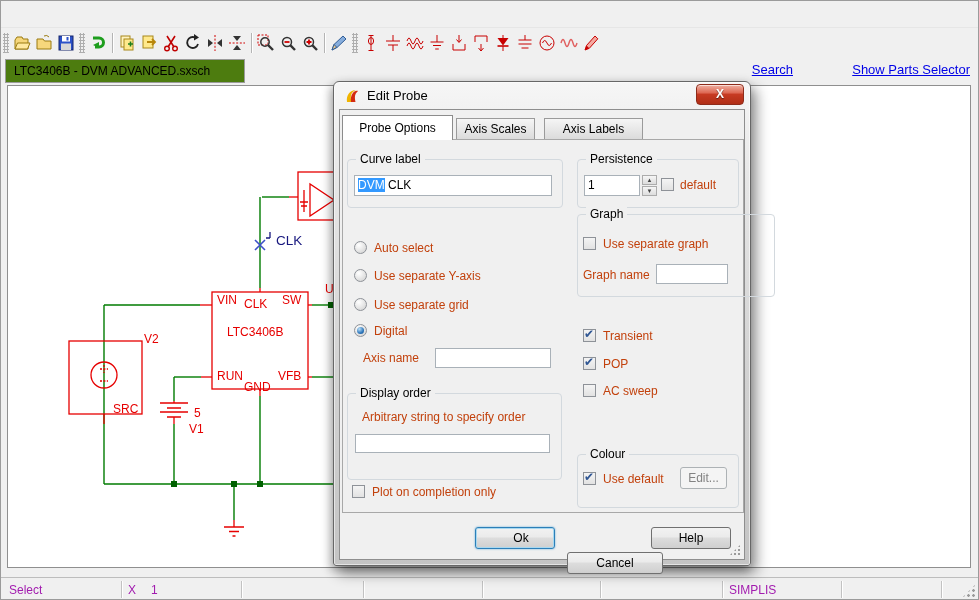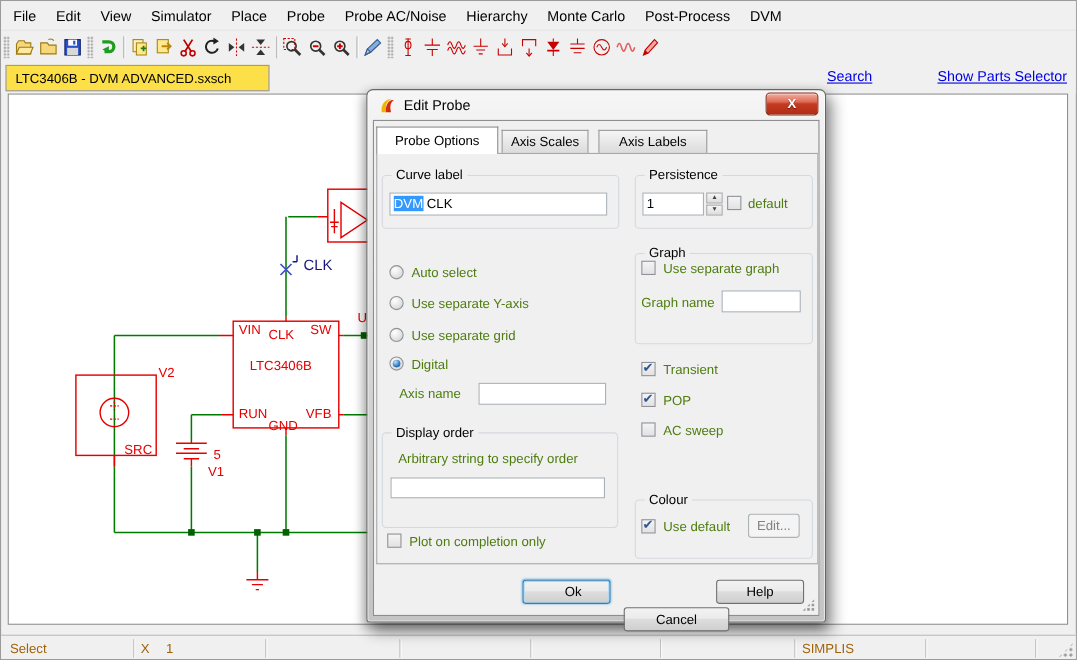--- a/index.html
+++ b/index.html
@@ -8,31 +8,31 @@
   #menubar{position:absolute;left:0;top:0;width:100%;height:26px;display:flex;align-items:center;padding-left:2px;background:#F0F0F0;}
   .menu-item{font-size:13px;color:#000;padding:4px 9px;cursor:default;}
   
   #toolbar{position:absolute;left:0;top:26px;width:100%;height:30px;display:flex;align-items:center;background:#F0F0F0;border-top:1px solid #E6E6E6;}
   .tb-grip{width:6px;height:20px;margin:0 2px;background:radial-gradient(circle,#AeAeAe 1px,transparent 1.3px);background-size:3px 3px;}
   .tb-sep{width:1px;height:20px;background:#B4B4B4;margin:0 3px;box-shadow:1px 0 0 #fff;}
   .tb-btn{width:22px;height:22px;display:flex;align-items:center;justify-content:center;}
   .tb-btn svg{display:block;}
   
   #tabrow{position:absolute;left:0;top:56px;width:100%;height:28px;background:#F0F0F0;}
-  #doc-tab{position:absolute;left:4px;top:2px;width:240px;height:24px;background:#fde047;border:1px solid #9B9B9B;font-size:12px;display:flex;align-items:center;padding-left:8px;box-sizing:border-box;}
+  #doc-tab{position:absolute;left:4px;top:2px;width:240px;height:24px;background:#4d7c0f;border:1px solid #9B9B9B;font-size:12px;display:flex;align-items:center;padding-left:8px;box-sizing:border-box;}
   .top-link{position:absolute;top:5px;font-size:13px;color:#0000E6;text-decoration:underline;cursor:pointer;}
   #link-search{right:185px;}
   #link-parts{right:8px;}
   
   #canvas{position:absolute;left:6px;top:84px;width:964px;height:483px;background:#fff;border:1px solid #8F8F8F;box-sizing:border-box;}
   #canvas svg{position:absolute;left:0;top:0;}
   .schtext{font-family:"Liberation Sans",sans-serif;font-size:12px;}
   
   #statusbar{position:absolute;left:0;top:576px;width:100%;height:24px;background:#F0F0F0;border-top:1px solid #BDBDBD;font-size:12px;}
-  .sb-text{position:absolute;top:5px;color:#a16207;}
+  .sb-text{position:absolute;top:5px;color:#a21caf;}
   .sb-sep{position:absolute;top:3px;width:1px;height:17px;background:#C2C2C2;box-shadow:1px 0 0 #fff;}
   #sb-grip{position:absolute;right:2px;top:6px;width:14px;height:14px;
     background:radial-gradient(circle,#9a9a9a 1.2px,transparent 1.5px);background-size:5px 5px;background-position:bottom right;
     clip-path:polygon(100% 0,100% 100%,0 100%);}
   
   #dialog{position:absolute;left:332px;top:80px;width:418px;height:485px;z-index:20;
     background:linear-gradient(180deg,#F6F6F6,#E7E7E7 20%,#D2D2D2 60%,#C4C4C4);
     border:1px solid #676767;border-radius:6px 6px 3px 3px;box-sizing:border-box;
     box-shadow:5px 7px 14px rgba(0,0,0,.45), -3px 4px 10px rgba(0,0,0,.25), inset 0 0 0 1px rgba(255,255,255,.55);}
   #dlg-titlebar{position:absolute;left:0;top:0;width:100%;height:27px;}
@@ -44,21 +44,21 @@
     color:#fff;font-size:12px;font-weight:bold;text-align:center;line-height:18px;cursor:pointer;text-shadow:0 1px 1px rgba(0,0,0,.5);}
   #dlg-client{position:absolute;left:5px;right:5px;top:27px;bottom:5px;background:#F0F0F0;border:1px solid #8E8E8E;}
   
   .dtab{position:absolute;font-size:12px;text-align:center;box-sizing:border-box;cursor:pointer;}
   .dtab.inactive{top:8px;height:22px;background:linear-gradient(180deg,#F5F5F5,#DADADA);border:1px solid #9A9A9A;border-bottom:none;line-height:21px;}
   .dtab.active{top:5px;height:25px;background:#fff;border:1px solid #8C8C8C;border-bottom:none;line-height:24px;z-index:3;}
   #tabpage{position:absolute;left:2px;top:29px;width:402px;height:374px;background:#F0F0F0;border:1px solid #A8A8A8;box-sizing:border-box;}
   
   .grp{position:absolute;border:1px solid #D3D9DE;border-radius:4px;}
   .grp-legend{position:absolute;top:-8px;left:8px;background:#F0F0F0;padding:0 4px;font-size:12px;color:#000;white-space:nowrap;}
-  .lbl{position:absolute;font-size:12px;color:#4d7c0f;white-space:nowrap;}
+  .lbl{position:absolute;font-size:12px;color:#c2410c;white-space:nowrap;}
   .txt{position:absolute;background:#fff;border:1px solid #A9B1B8;box-sizing:border-box;font-size:12px;padding:2px 3px;line-height:15px;overflow:hidden;white-space:pre;}
   .sel{background:#3399FF;color:#fff;}
   .rest{white-space:pre;}
   
   .cb{position:absolute;width:13px;height:13px;background:linear-gradient(180deg,#F4F4F4,#E2E2E2);border:1px solid #8E9298;box-sizing:border-box;}
   .cb .tick{display:none;position:absolute;left:0px;top:-3px;font-size:12px;color:#2F5693;}
   .cb.checked .tick{display:block;}
   .radio{position:absolute;width:13px;height:13px;border-radius:50%;background:radial-gradient(circle at 35% 30%,#fff,#DDD 70%,#C8C8C8);border:1px solid #8E9298;box-sizing:border-box;}
   .radio .dot{display:none;position:absolute;left:2px;top:2px;width:7px;height:7px;border-radius:50%;background:radial-gradient(circle at 35% 30%,#BCE0F7,#2E77BC 60%,#0E4D86);}
   .radio.checked .dot{display:block;}
@@ -71,33 +71,20 @@
   .btn.disabled{background:#F4F4F4;border-color:#ADB2B5;color:#838383;cursor:default;}
   #dlg-grip{position:absolute;right:3px;bottom:3px;width:12px;height:12px;
     background:radial-gradient(circle,#9a9a9a 1.1px,transparent 1.4px);background-size:4px 4px;background-position:bottom right;
     clip-path:polygon(100% 0,100% 100%,0 100%);}
 </style>
 </head>
 <body>
 
 <div id="app">
 
-  <div id="menubar">
-    <span class="menu-item">File</span>
-    <span class="menu-item">Edit</span>
-    <span class="menu-item">View</span>
-    <span class="menu-item">Simulator</span>
-    <span class="menu-item">Place</span>
-    <span class="menu-item">Probe</span>
-    <span class="menu-item">Probe AC/Noise</span>
-    <span class="menu-item">Hierarchy</span>
-    <span class="menu-item">Monte Carlo</span>
-    <span class="menu-item">Post-Process</span>
-    <span class="menu-item">DVM</span>
-  </div>
 
   <div id="toolbar">
     <span class="tb-grip"></span>
     <span class="tb-btn">
         <svg width="18" height="18">
           <path d="M2 6 l2 -3 h5 l1 2 h5 v10 H2 z" fill="#F6D77C" stroke="#9A7B10"></path>
           <path d="M2 15 l2.5 -6 H17 l-2.5 6 z" fill="#FFE9A0" stroke="#9A7B10"></path>
         </svg>
       </span>
     <span class="tb-btn">
@@ -401,21 +388,21 @@
 
         <div class="grp" style="left:4px;top:253px;width:213px;height:85px;">
           <span class="grp-legend">Display order</span>
         </div>
         <span class="lbl" style="left:19px;top:270px;">Arbitrary string to specify order</span>
         <div class="txt" style="left:12px;top:294px;width:195px;height:19px;"></div>
 
         <span class="cb" style="left:9px;top:345px;"></span>
         <span class="lbl" style="left:29px;top:345px;">Plot on completion only</span>
 
-        <div class="grp" style="left:234px;top:90px;width:160px;height:81px;">
+        <div class="grp" style="left:234px;top:74px;width:160px;height:81px;padding-left:36px;">
           <span class="grp-legend">Graph</span>
         </div>
         <span class="cb" style="left:240px;top:97px;"></span>
         <span class="lbl" style="left:260px;top:97px;">Use separate graph</span>
         <span class="lbl" style="left:240px;top:128px;">Graph name</span>
         <div class="txt" style="left:313px;top:124px;width:72px;height:20px;"></div>
 
         <span class="cb checked" style="left:240px;top:189px;">
             <span class="tick">✔</span>
           </span>

